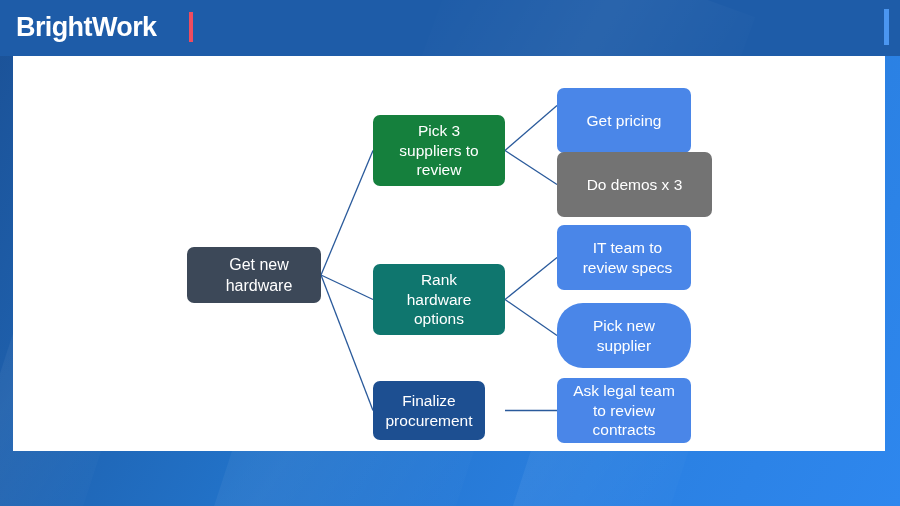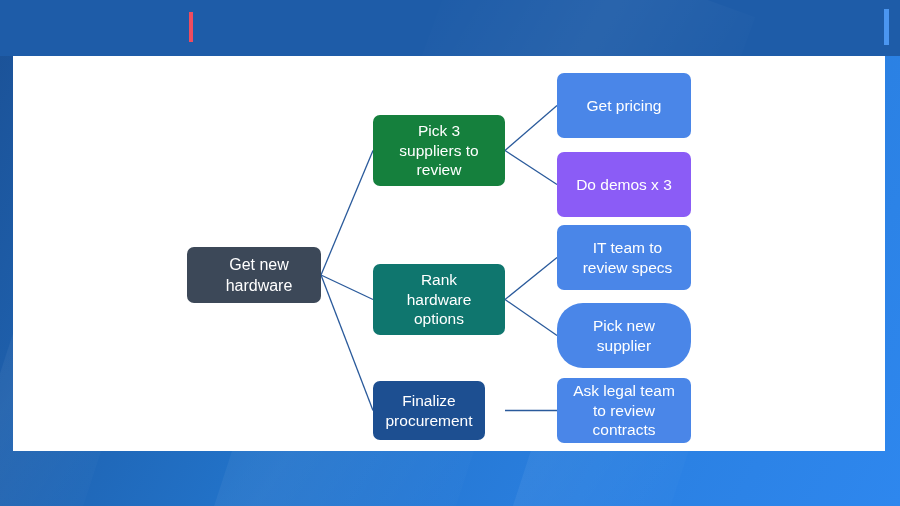--- a/index.html
+++ b/index.html
@@ -116,38 +116,39 @@
 <body>
 
 <div id="slide">
 
   <div class="sheen sheen-c"></div>
   <div class="sheen sheen-a"></div>
   <div class="sheen sheen-b"></div>
 
   <div id="header">
     <div id="header-sheen"></div>
+    <div id="logo">BrightWork</div>
     <div id="logo-accent-bar"></div>
     <div id="header-right-bar"></div>
   </div>
 
   <div id="canvas-card">
     <svg id="connectors" viewBox="0 0 872 395" xmlns="http://www.w3.org/2000/svg">
         <line x1="308" y1="219" x2="360" y2="94.5" stroke="#2a5a9b" stroke-width="1.3"></line>
         <line x1="492" y1="94.5" x2="544" y2="49.5" stroke="#2a5a9b" stroke-width="1.3"></line>
         <line x1="492" y1="94.5" x2="544" y2="128.5" stroke="#2a5a9b" stroke-width="1.3"></line>
         <line x1="308" y1="219" x2="360" y2="243.5" stroke="#2a5a9b" stroke-width="1.3"></line>
         <line x1="492" y1="243.5" x2="544" y2="201.5" stroke="#2a5a9b" stroke-width="1.3"></line>
         <line x1="492" y1="243.5" x2="544" y2="279.5" stroke="#2a5a9b" stroke-width="1.3"></line>
         <line x1="308" y1="219" x2="360" y2="354.5" stroke="#2a5a9b" stroke-width="1.3"></line>
         <line x1="492" y1="354.5" x2="544" y2="354.5" stroke="#2a5a9b" stroke-width="1.3"></line>
       </svg>
     <div id="nodes">
-        <div class="node node-leaf" style="left: 544px; top: 17px; width: 134px; height: 65px; background: rgb(74, 134, 232);">Get pricing</div>
-        <div class="node node-leaf" style="left: 544px; top: 96px; width: 134px; height: 65px; background: #8b5cf6;">Do demos x 3</div>
+        <div class="node node-leaf" style="left: 544px; top: 32px; width: 134px; height: 65px; background: rgb(74, 134, 232);">Get pricing</div>
+        <div class="node node-leaf" style="left: 544px; top: 96px; width: 155px; height: 65px; background: #737373;">Do demos x 3</div>
         <div class="node node-mid" style="left: 360px; top: 59px; width: 132px; height: 71px; background: #15803d;">Pick 3
 suppliers to
 review</div>
         <div class="node node-leaf" style="left: 544px; top: 169px; width: 134px; height: 65px; background: rgb(74, 134, 232); padding-left: 13px;">IT team to
 review specs</div>
         <div class="node node-leaf" style="left: 544px; top: 247px; width: 134px; height: 65px; background: rgb(74, 134, 232); border-radius: 26px;">Pick new
 supplier</div>
         <div class="node node-mid" style="left: 360px; top: 208px; width: 132px; height: 71px; background: #0f766e;">Rank
 hardware
 options</div>

